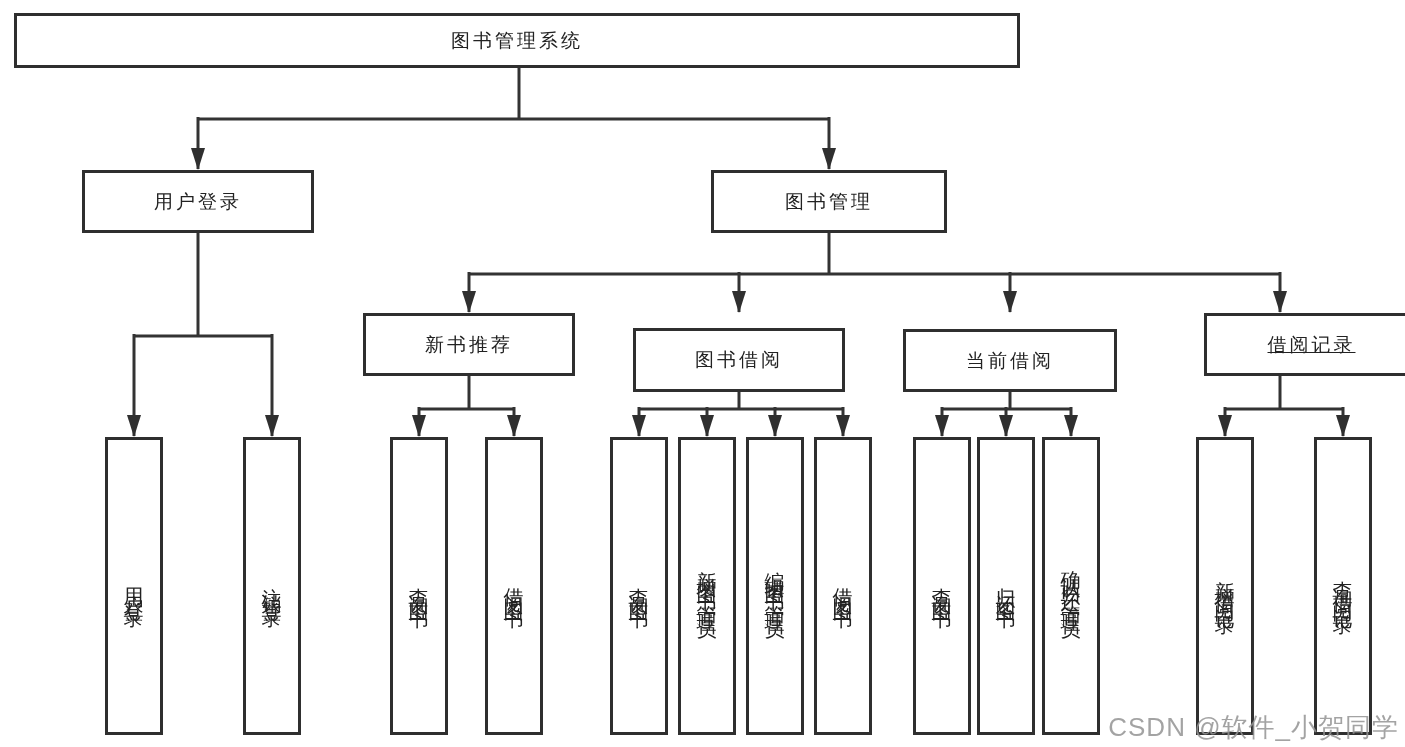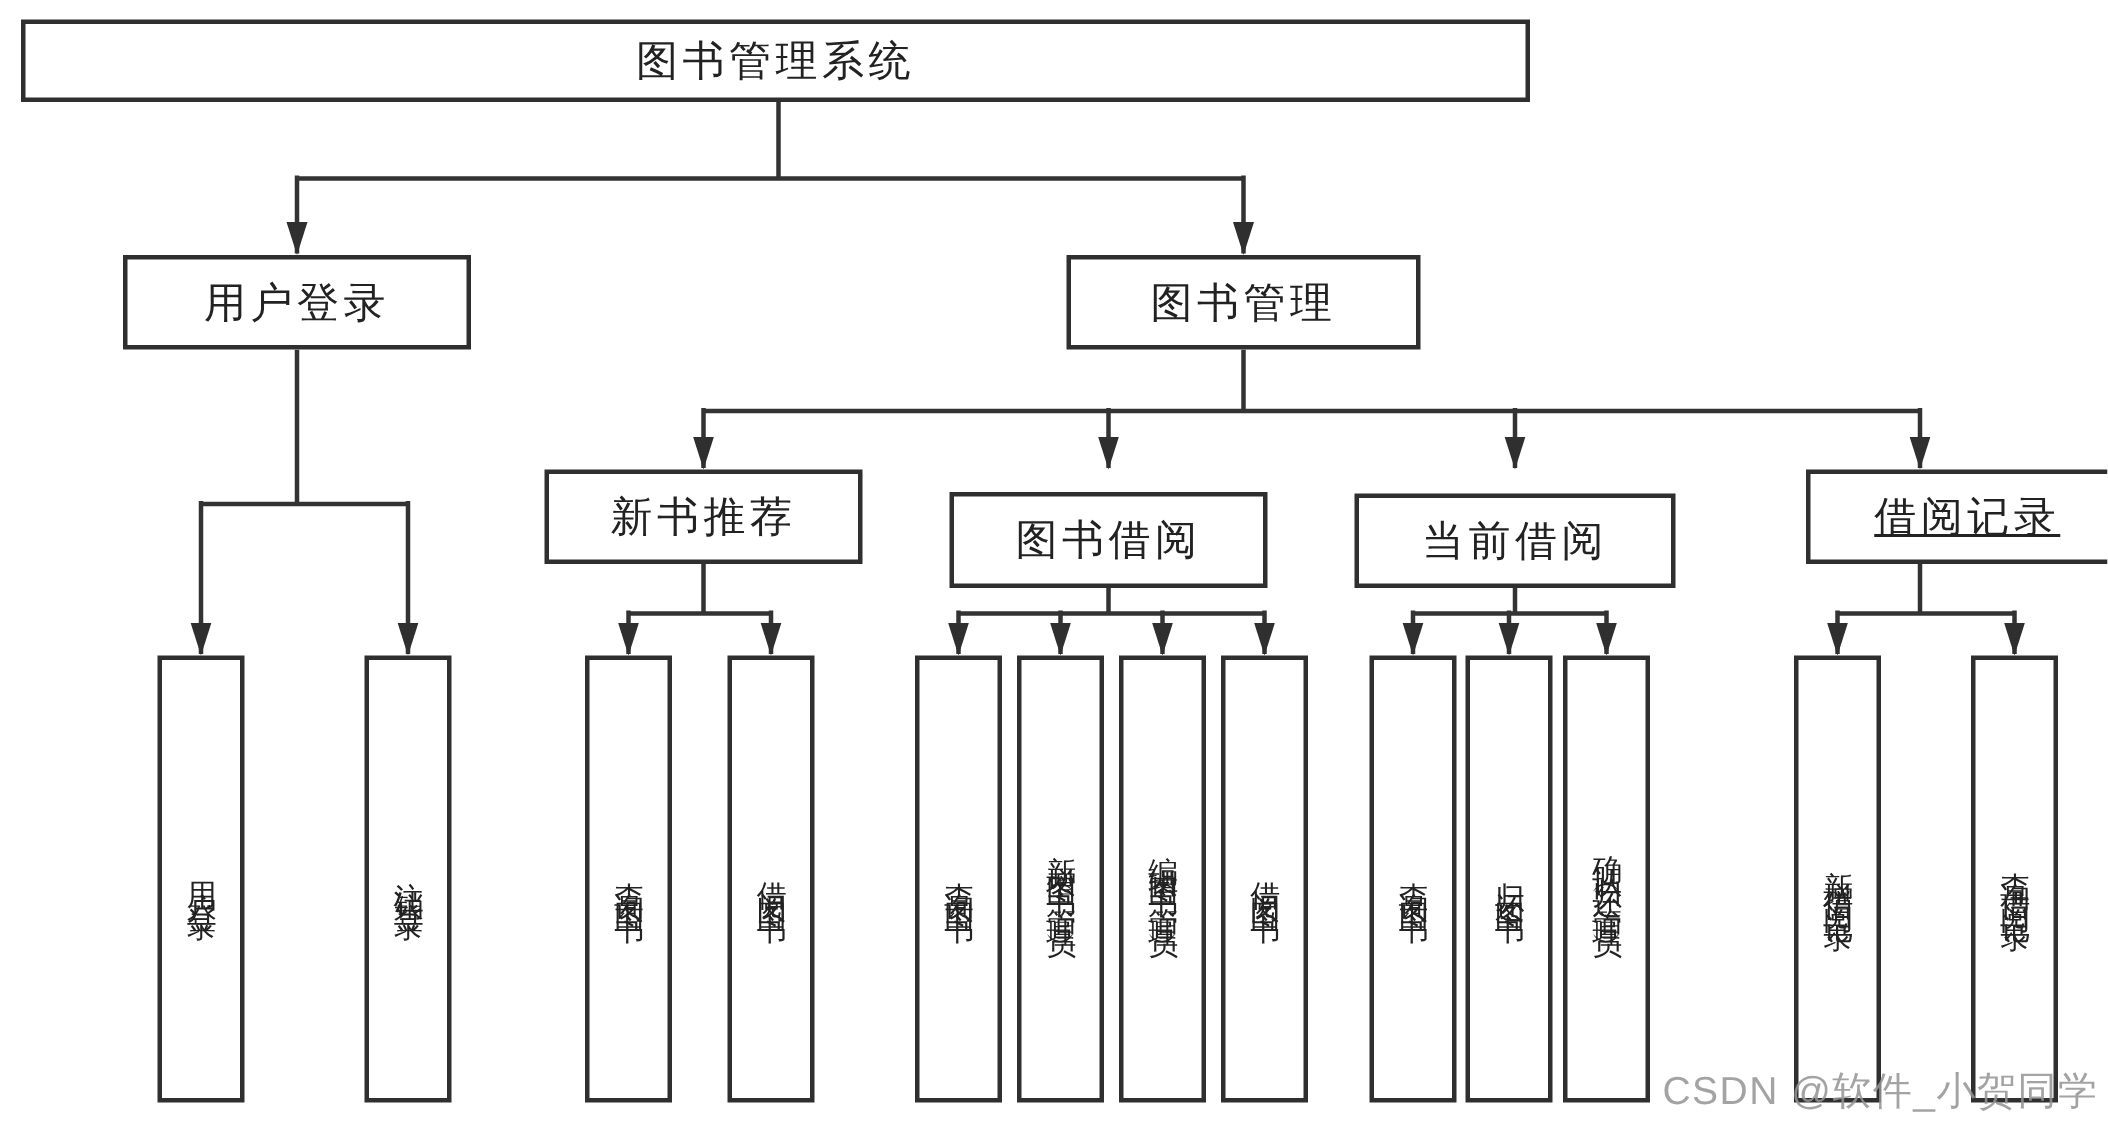--- a/index.html
+++ b/index.html
@@ -18,21 +18,21 @@
   }
   .node {
     position: absolute;
     box-sizing: border-box;
     border: 3px solid #2f2f2f;
     background: #ffffff;
     display: flex;
     align-items: center;
     justify-content: center;
     color: #222222;
-    font-size: 28px;
+    font-size: 19px;
     letter-spacing: 3px;
     text-align: center;
     white-space: nowrap;
   }
   .node.leaf { font-size: 20px; }
   .vtext {
     writing-mode: vertical-rl;
     text-orientation: mixed;
     letter-spacing: 7px;
     line-height: 1;

